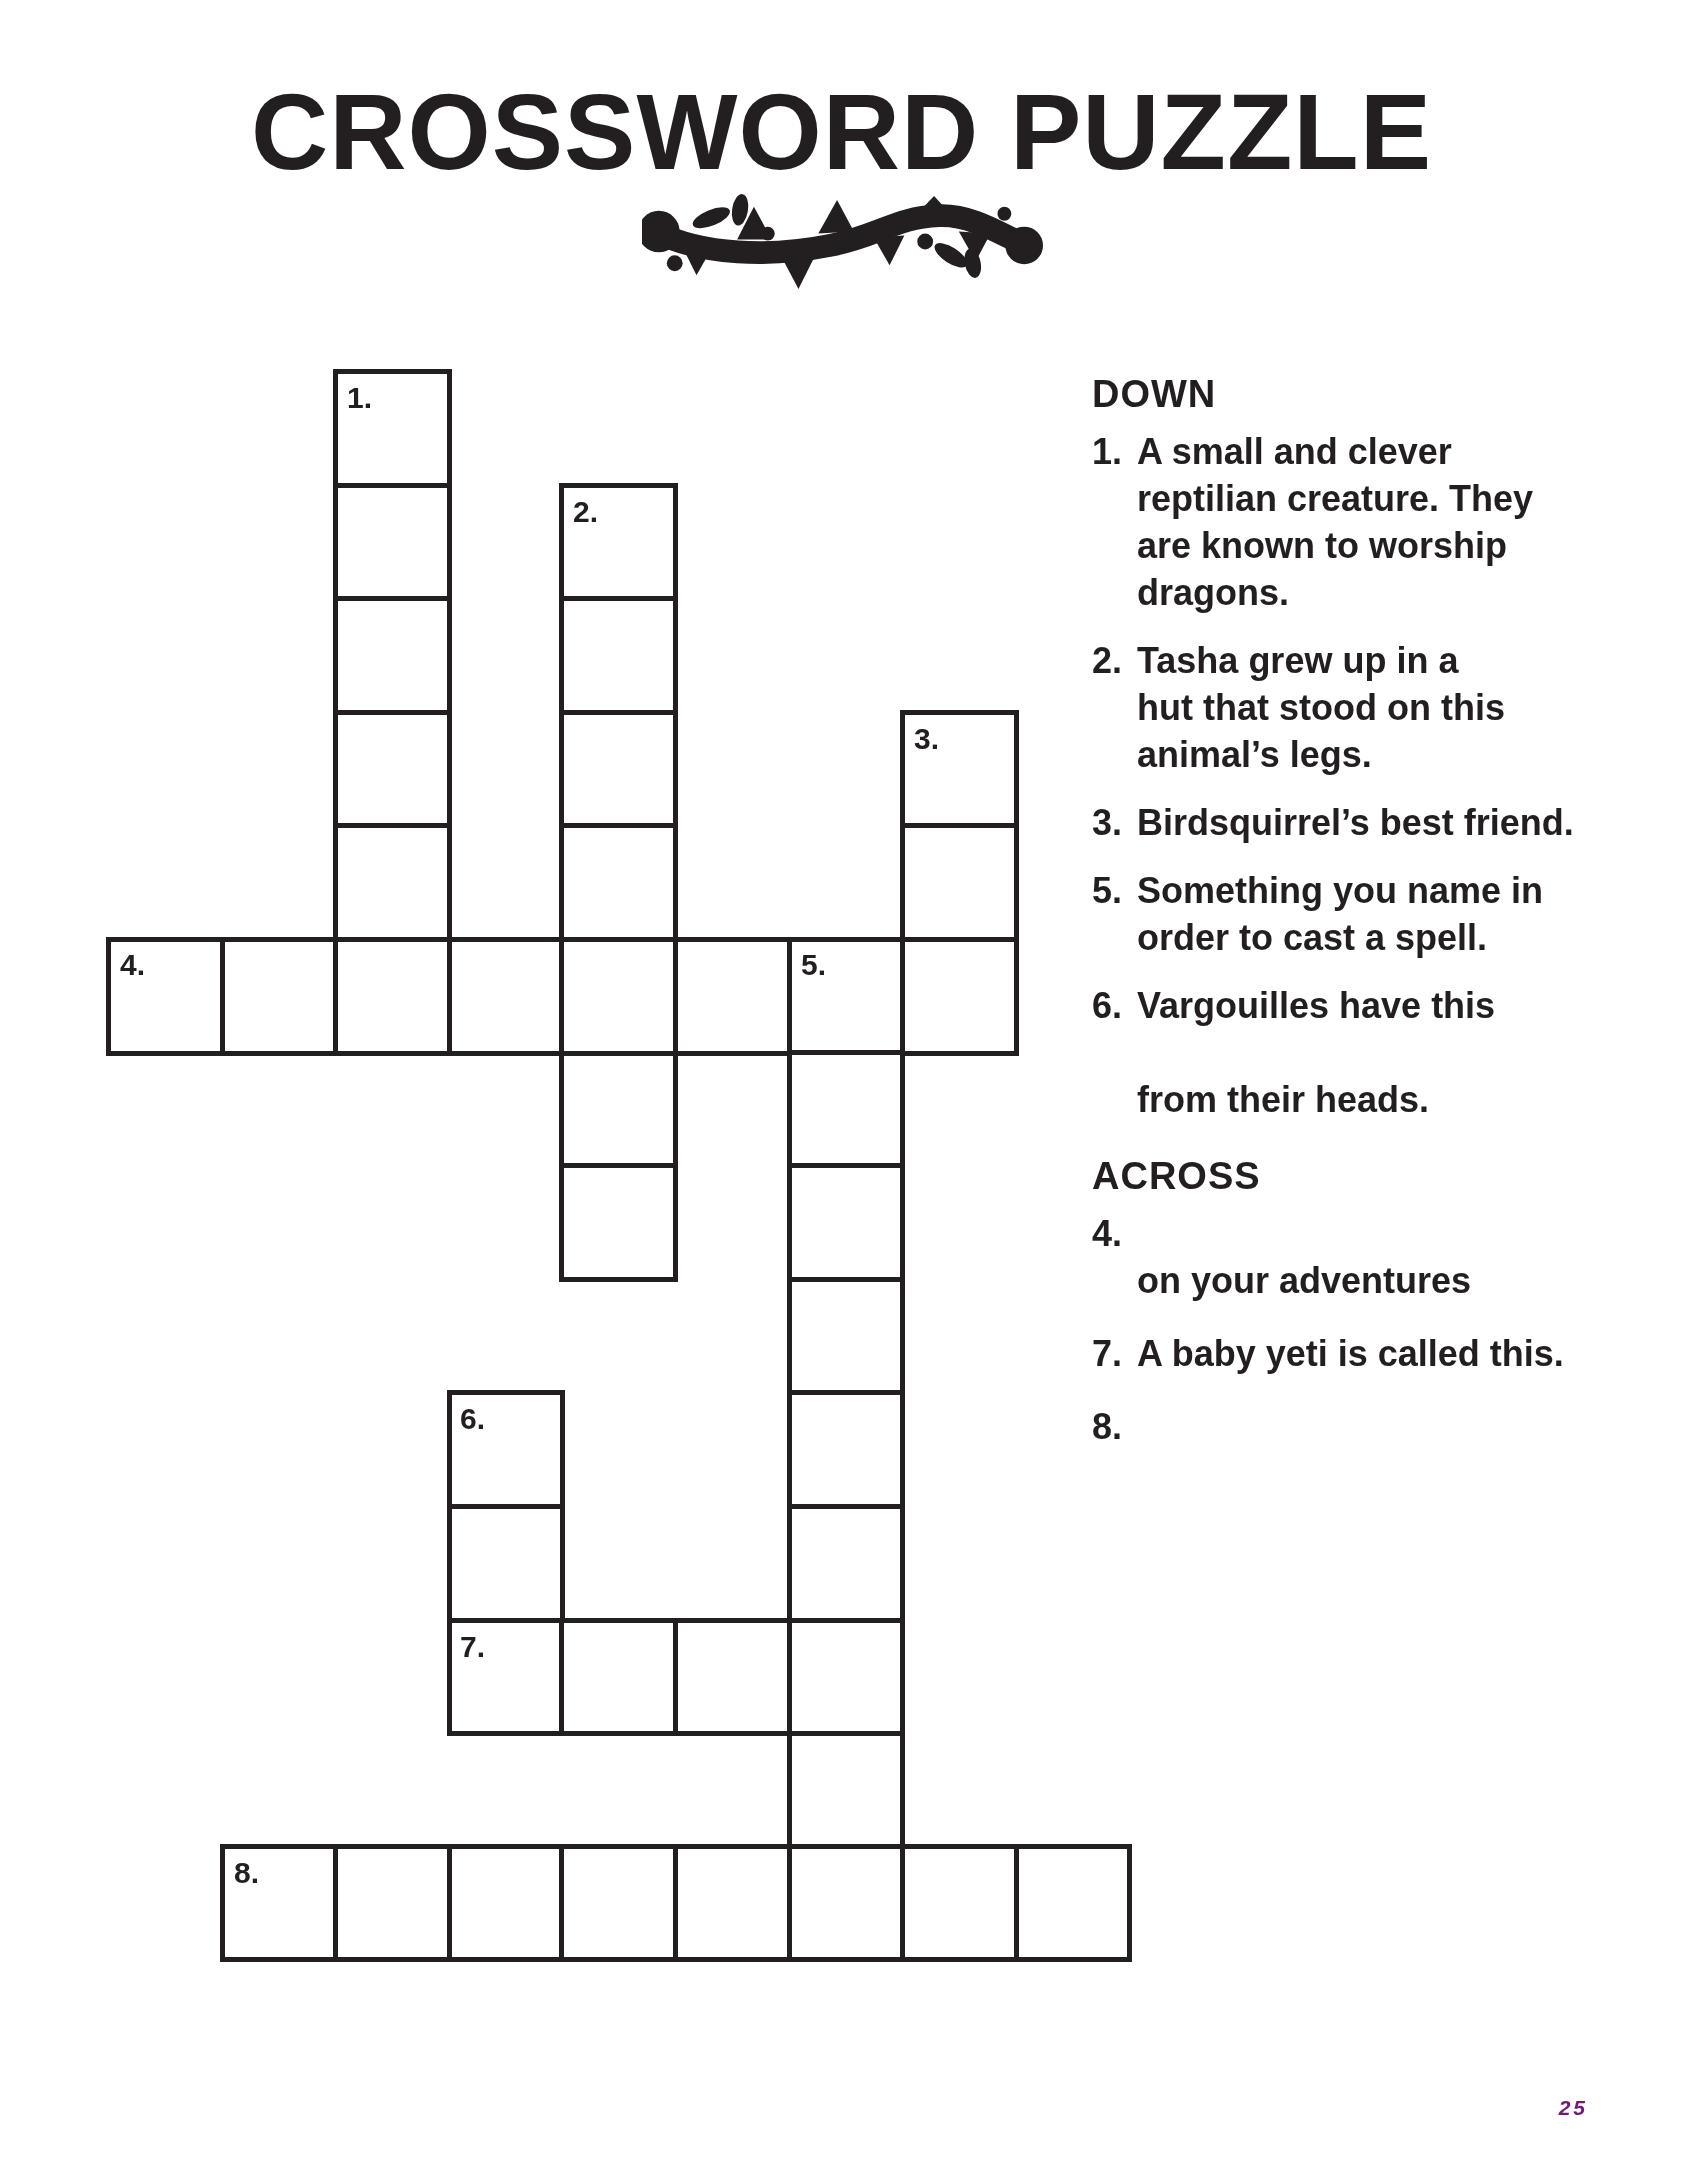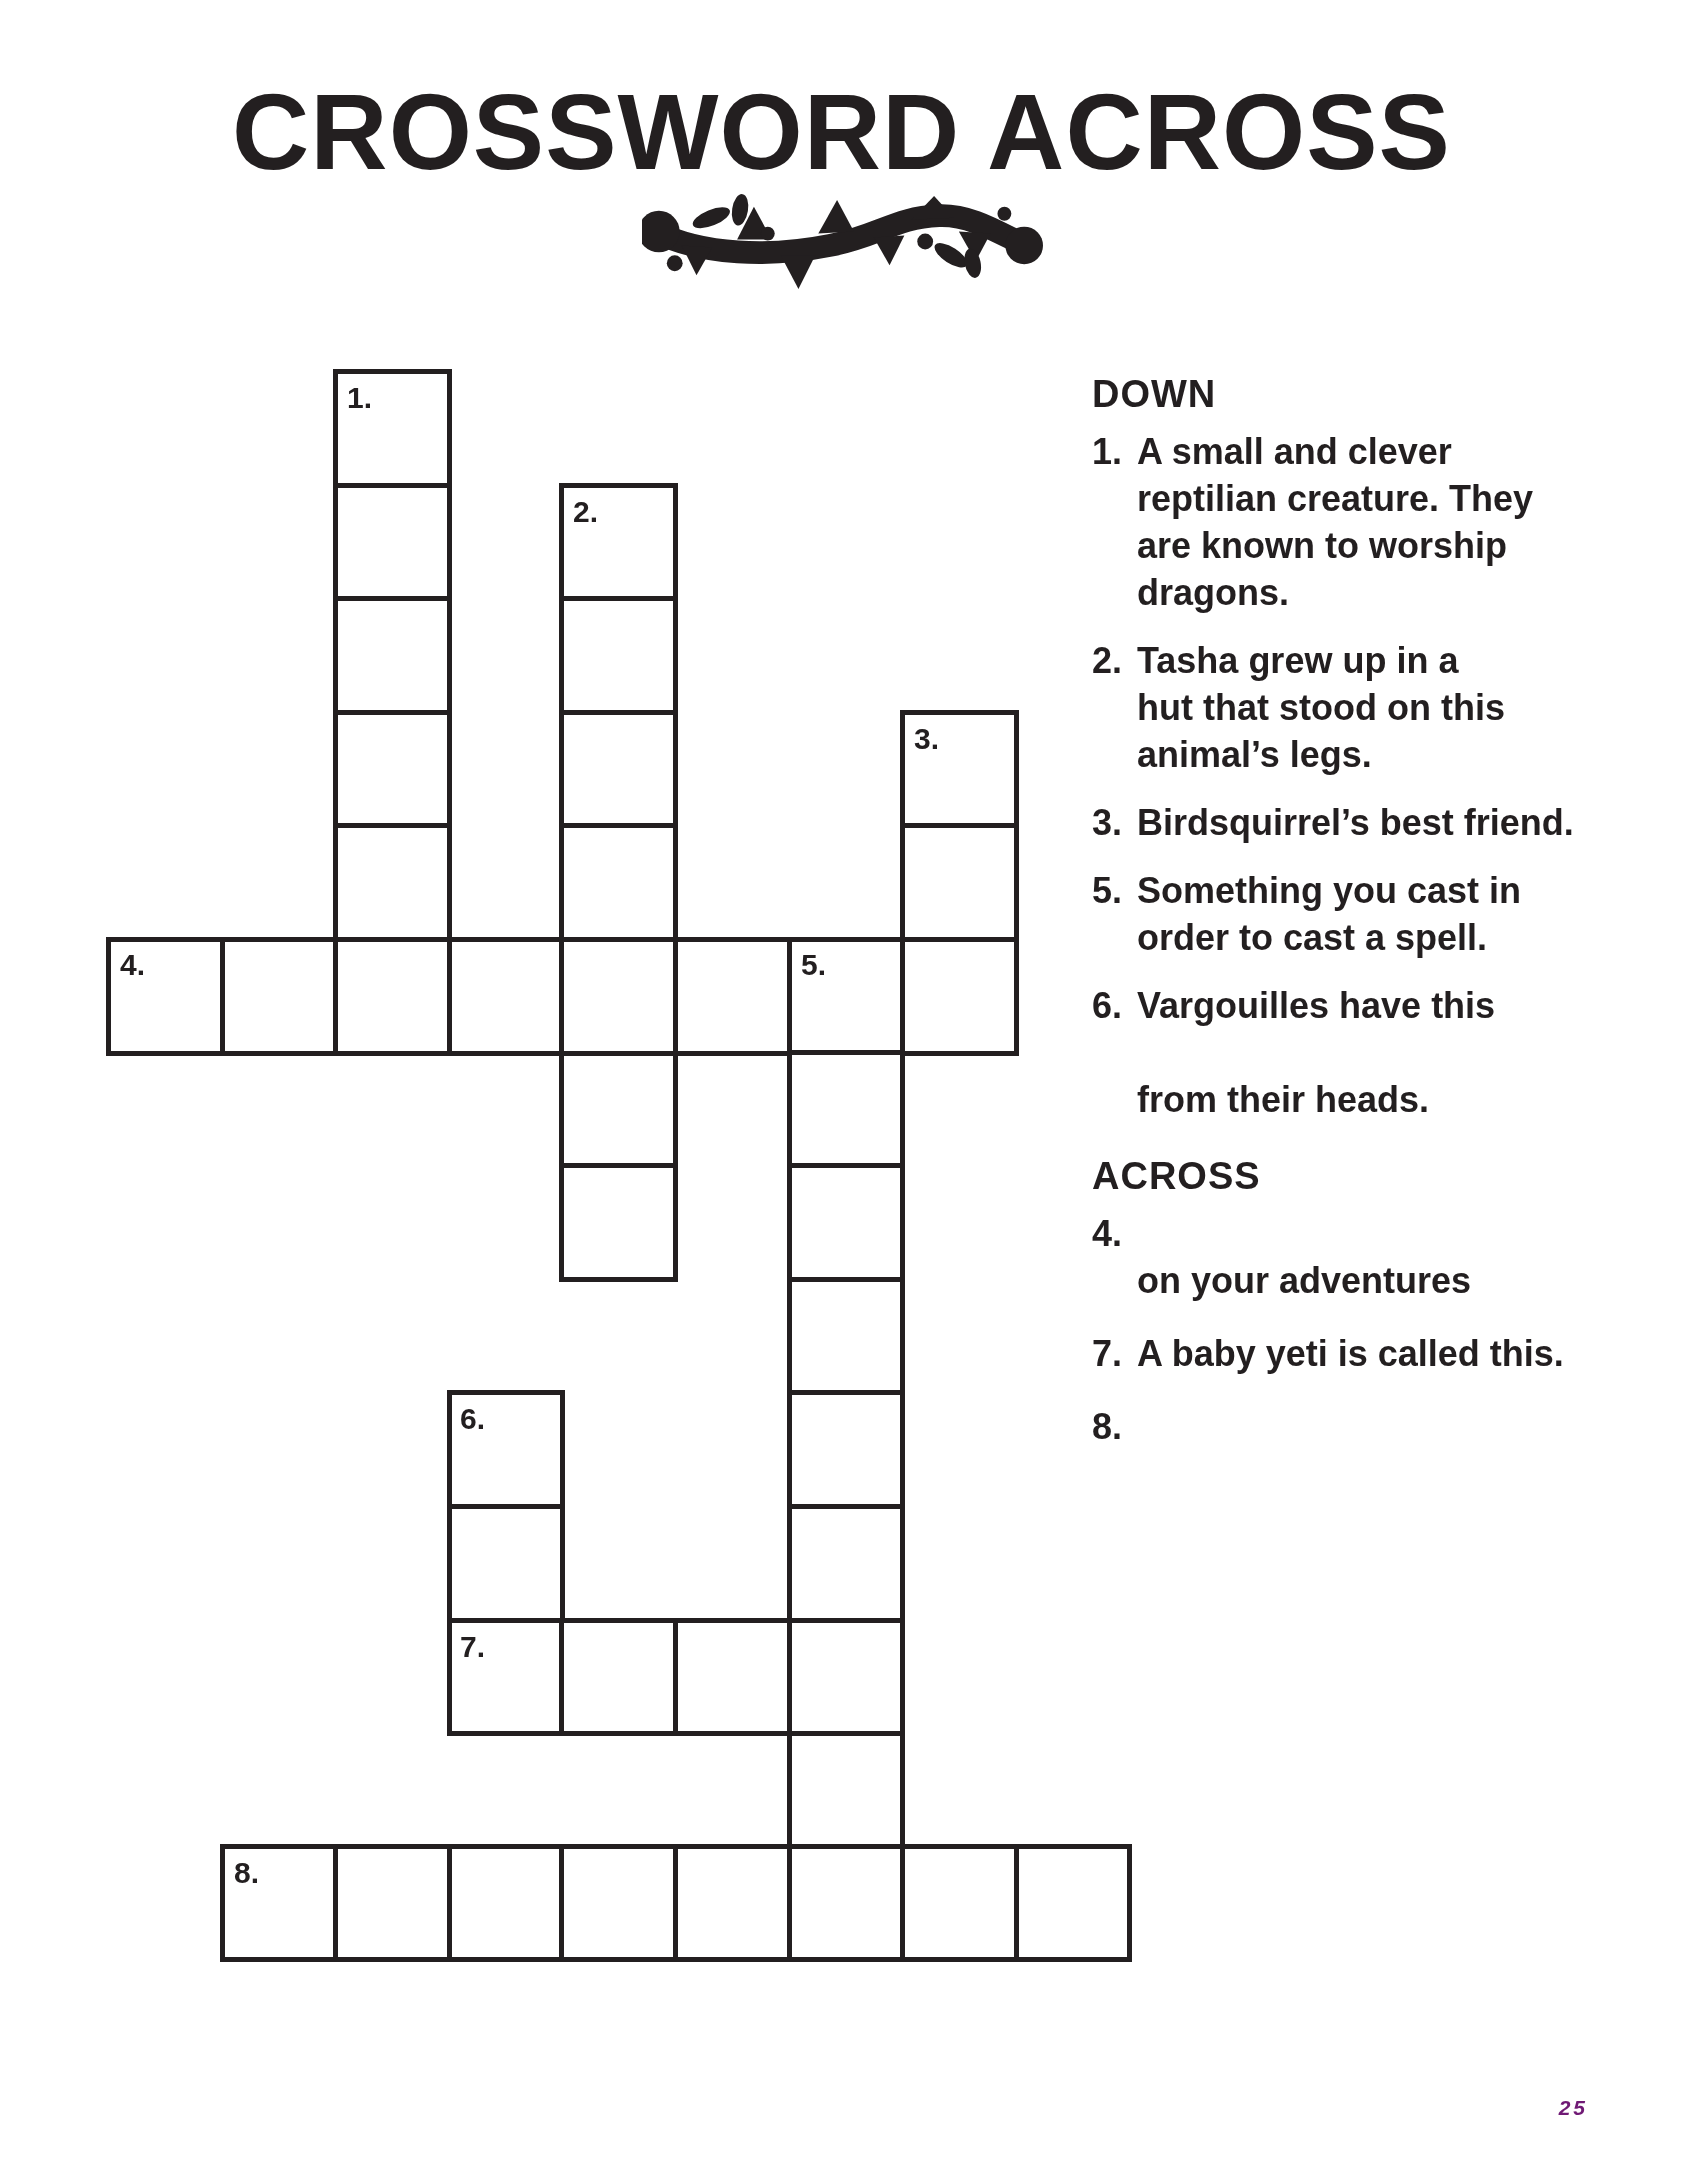--- a/index.html
+++ b/index.html
@@ -24,21 +24,21 @@
   .clue-text{white-space:nowrap;}
   .clue-text i{font-style:italic;}
   .page-num{position:absolute;left:1485px;top:2097px;width:103px;text-align:right;
             font-size:21px;line-height:22px;font-weight:bold;letter-spacing:3px;color:#701a75;font-style:italic;}
 </style>
 </head>
 <body>
 
 <div class="page">
 
-  <h1 class="title">CROSSWORD ACROSS</h1>
+  <h1 class="title">CROSSWORD PUZZLE</h1>
 
   <svg class="ornament" width="406" height="99" viewBox="0 -4 410 100">
     <path class="stem" d="M 14 38 C 60 62, 130 64, 190 52 C 240 42, 255 24, 300 22 C 330 21, 355 36, 383 50"></path>
     <circle cx="17" cy="38" r="21"></circle>
     <circle cx="386" cy="52" r="19"></circle>
     <polygon points="96,46 113,13 131,46"></polygon>
     <polygon points="178,40 197,6 214,38"></polygon>
     <polygon points="272,26 295,2 315,24"></polygon>
     <polygon points="40,52 55,82 71,54"></polygon>
     <polygon points="140,62 158,96 175,62"></polygon>
@@ -124,21 +124,21 @@
           <div class="clue">
             <div class="clue-num">2.</div>
             <div class="clue-text"><span>Tasha grew up in a</span><br><span>hut that stood on this</span><br><span>animal’s legs.</span></div>
           </div>
           <div class="clue">
             <div class="clue-num">3.</div>
             <div class="clue-text"><span>Birdsquirrel’s best friend.</span></div>
           </div>
           <div class="clue">
             <div class="clue-num">5.</div>
-            <div class="clue-text"><span>Something you cast in</span><br><span>order to cast a spell.</span></div>
+            <div class="clue-text"><span>Something you name in</span><br><span>order to cast a spell.</span></div>
           </div>
           <div class="clue">
             <div class="clue-num">6.</div>
             <div class="clue-text"><span>Vargouilles have this</span><br><br><span>from their heads.</span></div>
           </div>
         </div>
     </section>
     <section class="clue-section across-section">
       <h2 class="clues-heading">ACROSS</h2>
       <div class="clue-list">

